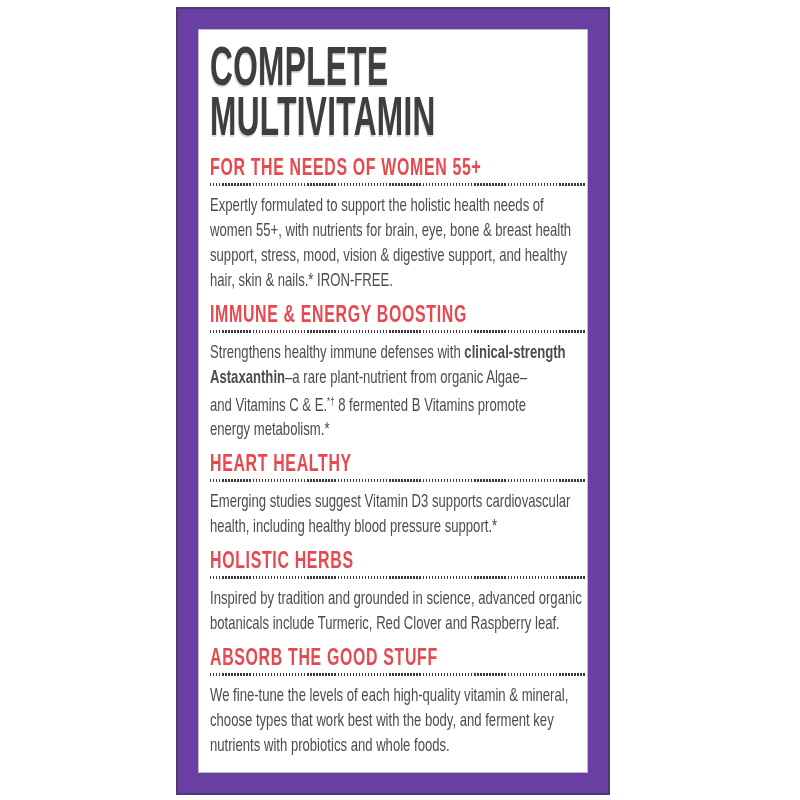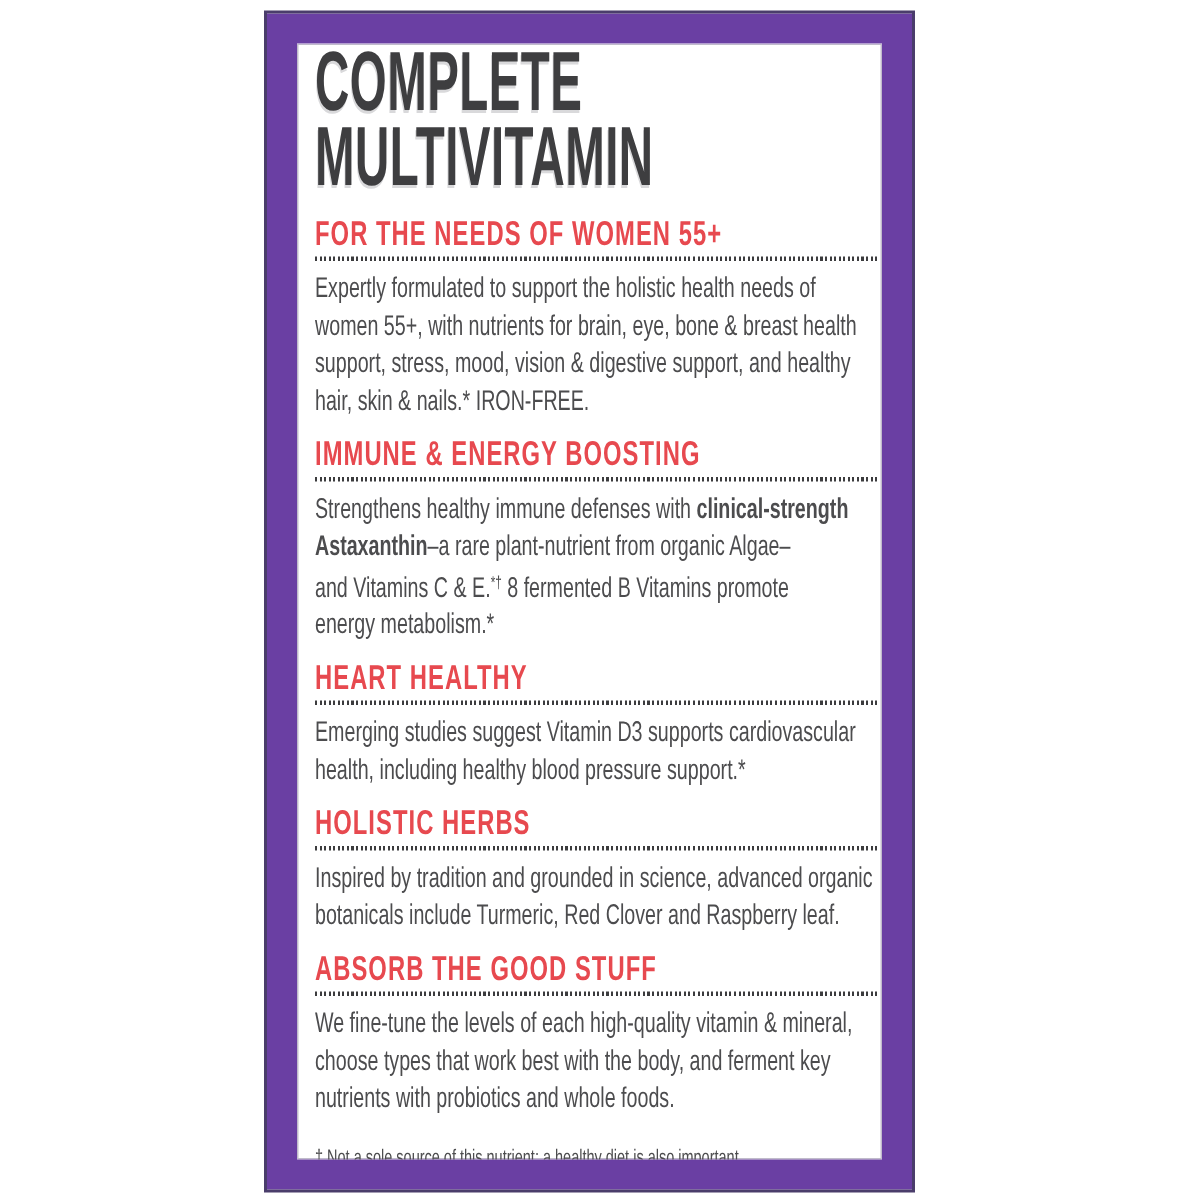--- a/index.html
+++ b/index.html
@@ -25,21 +25,21 @@
     height: 784px;
     box-sizing: border-box;
     background: #ffffff;
     border: 20px solid var(--frame-purple, #6a3fa3);
     outline: 2px solid var(--frame-outline, #4a3d6b);
     box-shadow: inset 0 0 0 1px rgba(74, 61, 107, 0.35);
     overflow: hidden;
   }
   .label-content {
     position: relative;
-    padding: 0 0 0 12px;
+    padding: 12px 0 0 12px;
     height: 100%;
     box-sizing: border-box;
   }
   
   .squeeze {
     width: 545px;
     transform: scaleX(0.69);
     transform-origin: 0 0;
   }
   .product-title {

